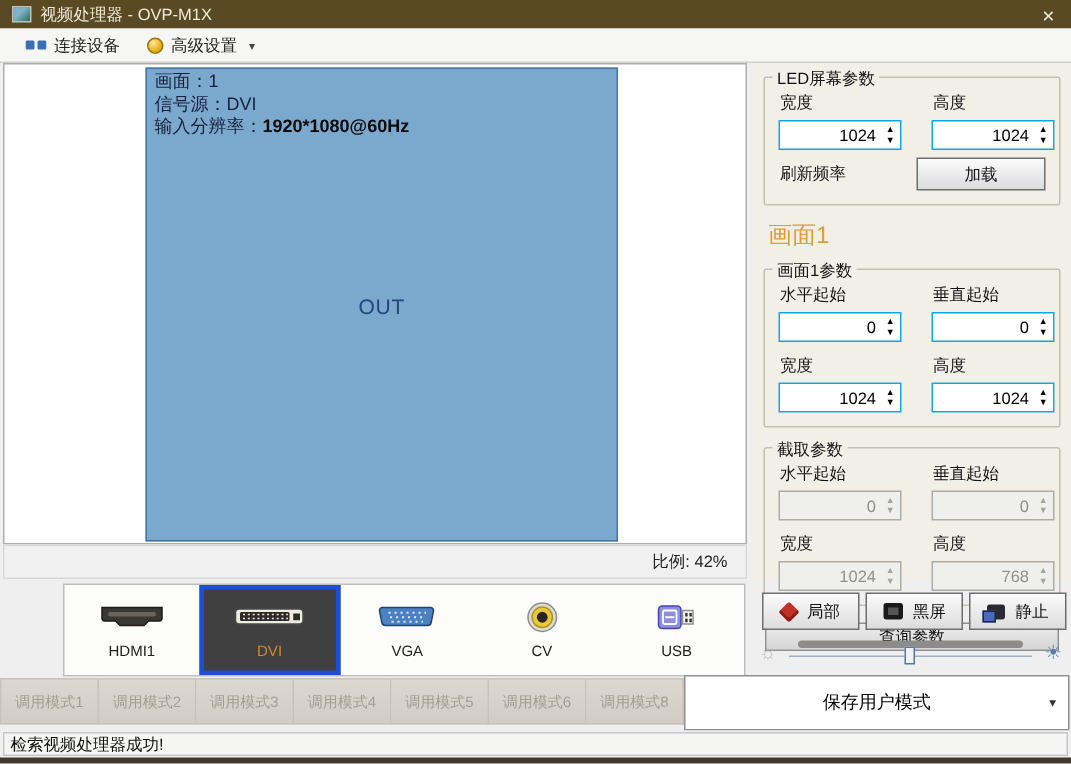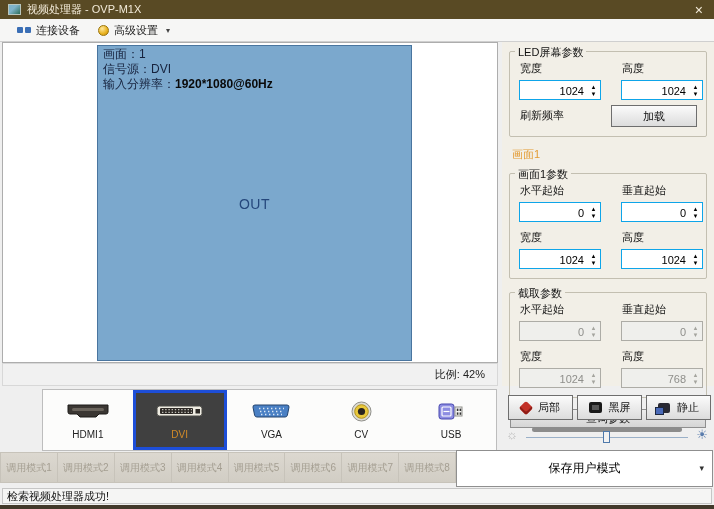--- a/index.html
+++ b/index.html
@@ -48,21 +48,21 @@
   .arrows span{font-size:6px;line-height:6px;color:#000;}
   .spin.disabled{background:#efefec;border-color:#adaca6;}
   .spin.disabled .val{color:#8f8f8b;}
   .spin.disabled .arrows span{color:#a4a49e;}
   .row{display:flex;align-items:center;}
   .hz{font-size:11px;margin-left:5px;color:#111;}
   .fld-btn{display:flex;align-items:flex-end;}
   .btn{background:linear-gradient(#fbfbfb,#dcdcdc);border:1px solid #6e6e6e;font-size:11px;
        color:#111;display:flex;align-items:center;justify-content:center;}
   .btn-load{width:88px;height:22px;}
-  .pic-tab{color:#e39b32;font-size:11px;margin:10px 0 11px 3px;}
+  .pic-tab{color:#e39b32;font-size:16px;margin:10px 0 11px 3px;}
   .g3{margin-top:13px;}
   .query-btn{margin:11px 1px 0;height:19px;background:linear-gradient(#ededed,#d5d5d5);
              border:1px solid #8f8f8f;font-size:11px;display:flex;align-items:center;
              justify-content:center;color:#111;}
   
   .input-panel{position:absolute;top:389px;left:2px;width:455px;height:62px;background:#fcfcfb;
                border:1px solid #bdbdbd;display:flex;margin-left:40px;}
   .src{flex:1;display:flex;flex-direction:column;align-items:center;justify-content:center;
        gap:7px;font-size:10px;color:#222;border:1px solid transparent;}
   .src .icon-wrap{height:22px;display:flex;align-items:center;}
@@ -359,21 +359,20 @@
     <span class="sl-ico-right">☀</span>
   </div>
 
   <div class="mode-row">
     <div class="mode-btn">调用模式1</div>
     <div class="mode-btn">调用模式2</div>
     <div class="mode-btn">调用模式3</div>
     <div class="mode-btn">调用模式4</div>
     <div class="mode-btn">调用模式5</div>
     <div class="mode-btn">调用模式6</div>
-    <div class="mode-btn">调用模式7</div>
     <div class="mode-btn">调用模式8</div>
   </div>
 
   <div class="save-mode">
     <span>保存用户模式</span>
     <span class="save-dd">▾</span>
   </div>
 
   <div class="statusbar">
     <div class="status-inner">检索视频处理器成功!</div>

